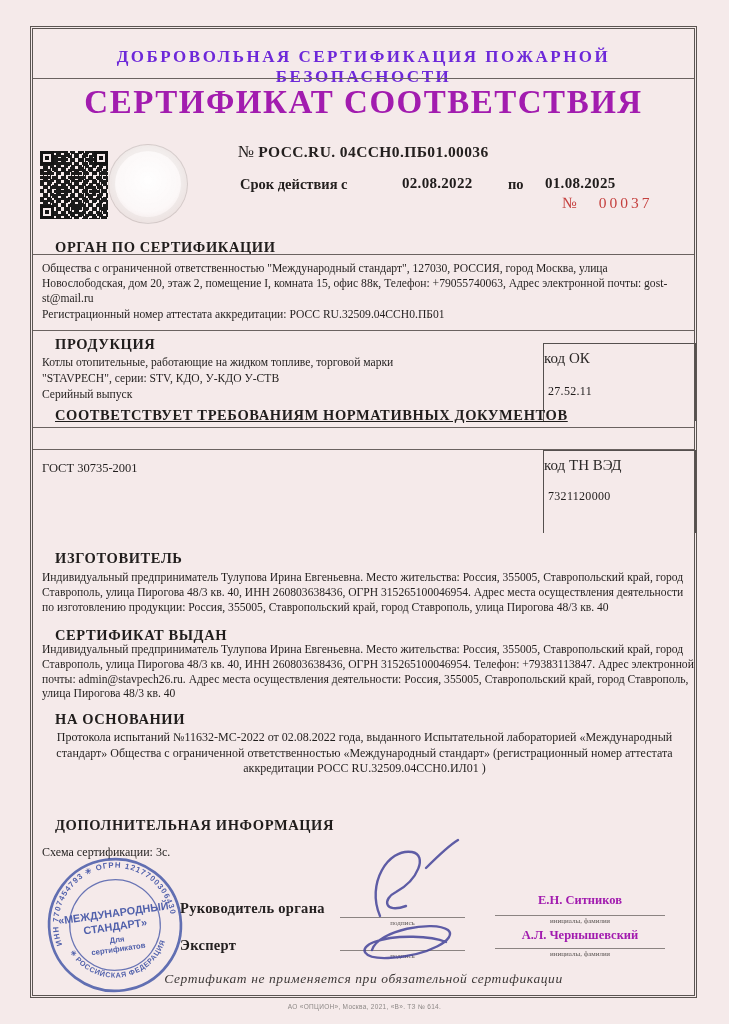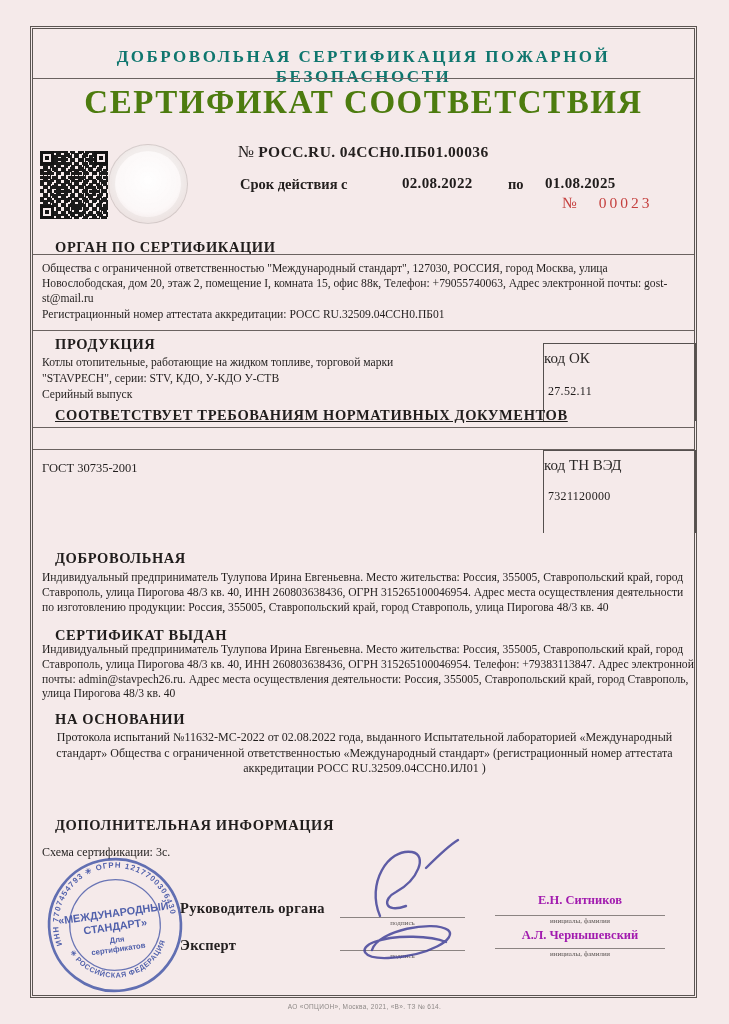--- a/index.html
+++ b/index.html
@@ -1,23 +1,23 @@
 <!DOCTYPE html>
 <html><head>
 <meta charset="utf-8">
 <style>
   html,body{margin:0;padding:0;}
   body{width:729px;height:1024px;background:#efe2e2;font-family:"Liberation Serif",serif;}
   .page{position:relative;width:729px;height:1024px;background:#f5eaea;overflow:hidden;}
   .frame{position:absolute;left:30px;top:26px;width:661px;height:966px;border:3px double #5b5552;}
   .rule{position:absolute;left:33px;width:661px;height:0;border-top:1px solid #6a6260;}
   .banner{position:absolute;left:33px;top:47px;width:661px;text-align:center;
-          font-size:17px;font-weight:bold;letter-spacing:2.5px;color:#0f766e;}
+          font-size:17px;font-weight:bold;letter-spacing:2.5px;color:#6d28d9;}
   .title{position:absolute;left:33px;top:84px;width:661px;text-align:center;
-         font-size:33px;font-weight:bold;letter-spacing:1.5px;color:#4d7c0f;}
+         font-size:33px;font-weight:bold;letter-spacing:1.5px;color:#a21caf;}
   .qr{position:absolute;left:40px;top:151px;width:68px;height:68px;
       background:
         repeating-conic-gradient(#1b1b1b 0% 25%, transparent 0% 50%) 0 0/7px 7px,
         repeating-conic-gradient(#1b1b1b 0% 25%, transparent 0% 50%) 3px 2px/9px 9px,
         #f6ecec;}
   .finder{position:absolute;width:14px;height:14px;border:3px solid #141414;background:#f6ecec;box-sizing:border-box;}
   .finder::after{content:"";position:absolute;left:2px;top:2px;width:4px;height:4px;background:#141414;}
   .seal{position:absolute;left:108px;top:144px;width:78px;height:78px;border-radius:50%;
         border:1px solid rgba(170,160,158,.45);
         background:radial-gradient(circle at 50% 45%, rgba(255,255,255,.95) 0%, rgba(255,255,255,.65) 55%, rgba(255,255,255,0) 75%);
@@ -68,21 +68,21 @@
     <span class="val">РОСС.RU. 04ССН0.ПБ01.00036</span>
   </div>
 
   <span class="vlabel" style="left:240px;">Срок действия  с</span>
   <span class="vdate" style="left:402px;">02.08.2022</span>
   <span class="vlabel" style="left:508px;">по</span>
   <span class="vdate" style="left:545px;">01.08.2025</span>
 
   <div class="rednum">
     <span>№</span>
-    <span class="digits">00023</span>
+    <span class="digits">00037</span>
   </div>
 
   <div class="heading" style="top:239px;">ОРГАН ПО СЕРТИФИКАЦИИ</div>
   <div class="rule" style="top:254px;"></div>
   <div class="body-text" style="top:261px;width:650px;">Общества с ограниченной ответственностью "Международный стандарт", 127030, РОССИЯ, город Москва, улица Новослободская, дом 20, этаж 2, помещение I, комната 15, офис 88к, Телефон: +79055740063, Адрес электронной почты: gost-st@mail.ru</div>
   <div class="body-text" style="top:307px;width:650px;">Регистрационный номер аттестата аккредитации: РОСС RU.32509.04ССН0.ПБ01</div>
 
   <div class="rule" style="top:330px;"></div>
 
   <div class="heading" style="top:336px;">ПРОДУКЦИЯ</div>
@@ -99,21 +99,21 @@
   <div class="rule" style="top:427px;"></div>
 
   <div class="heading" style="top:407px;text-decoration:underline;">СООТВЕТСТВУЕТ ТРЕБОВАНИЯМ НОРМАТИВНЫХ ДОКУМЕНТОВ</div>
   <div class="rule" style="top:449px;"></div>
   <div class="body-text" style="top:461px;font-size:12.5px;">ГОСТ  30735-2001</div>
   <div class="codebox" style="top:450px;height:83px;">
     <div class="cb-label">код ТН ВЭД</div>
     <div class="cb-value" style="top:38px;">7321120000</div>
   </div>
 
-  <div class="heading" style="top:550px;">ДОБРОВОЛЬНАЯ</div>
+  <div class="heading" style="top:550px;">ИЗГОТОВИТЕЛЬ</div>
   <div class="body-text" style="top:571px;width:652px;line-height:14.8px;">Индивидуальный предприниматель Тулупова Ирина Евгеньевна. Место жительства: Россия, 355005, Ставропольский край, город Ставрополь, улица Пирогова 48/3 кв. 40, ИНН 260803638436, ОГРН 315265100046954. Адрес места осуществления деятельности по изготовлению продукции: Россия, 355005, Ставропольский край, город Ставрополь, улица Пирогова 48/3 кв. 40</div>
 
   <div class="heading" style="top:627px;text-align:center;">СЕРТИФИКАТ ВЫДАН</div>
   <div class="body-text" style="top:643px;width:652px;line-height:14.8px;">Индивидуальный предприниматель Тулупова Ирина Евгеньевна. Место жительства: Россия, 355005, Ставропольский край, город Ставрополь, улица Пирогова 48/3 кв. 40, ИНН 260803638436, ОГРН 315265100046954. Телефон: +79383113847. Адрес электронной почты: admin@stavpech26.ru. Адрес места осуществления деятельности: Россия, 355005, Ставропольский край, город Ставрополь, улица Пирогова 48/3 кв. 40</div>
 
   <div class="heading" style="top:711px;">НА ОСНОВАНИИ</div>
   <div class="body-text" style="top:730px;width:645px;font-size:12px;line-height:15.5px;text-align:center;">Протокола испытаний №11632-МС-2022 от 02.08.2022 года, выданного Испытательной лабораторией «Международный стандарт» Общества с ограниченной ответственностью «Международный стандарт»  (регистрационный номер аттестата аккредитации РОСС RU.32509.04ССН0.ИЛ01 )</div>
 
   <div class="heading" style="top:817px;">ДОПОЛНИТЕЛЬНАЯ ИНФОРМАЦИЯ</div>
   <div class="body-text" style="top:845px;font-size:12px;">Схема сертификации: 3с.</div>
@@ -152,14 +152,15 @@
   <div class="caption" style="left:495px;top:950px;width:170px;">инициалы, фамилия</div>
 
   <svg class="ink" width="160" height="135" viewBox="0 0 160 135">
     <g fill="none" stroke="#44449a" stroke-width="2.4" stroke-linecap="round" opacity=".85">
       <path d="M 58 78 C 44 46 66 10 90 14 C 106 17 96 42 74 54 C 60 61 62 76 84 68"></path>
       <path d="M 104 30 C 114 20 126 8 136 2"></path>
       <path d="M 50 112 C 56 92 112 82 126 92 C 136 100 108 118 66 120 C 40 121 36 110 52 104 C 74 96 110 98 124 104"></path>
     </g>
   </svg>
 
+  <div class="footnote">Сертификат не применяется при обязательной сертификации</div>
   <div class="imprint">АО «ОПЦИОН», Москва, 2021, «В». ТЗ № 614.</div>
 </div>
 
 </body></html>

